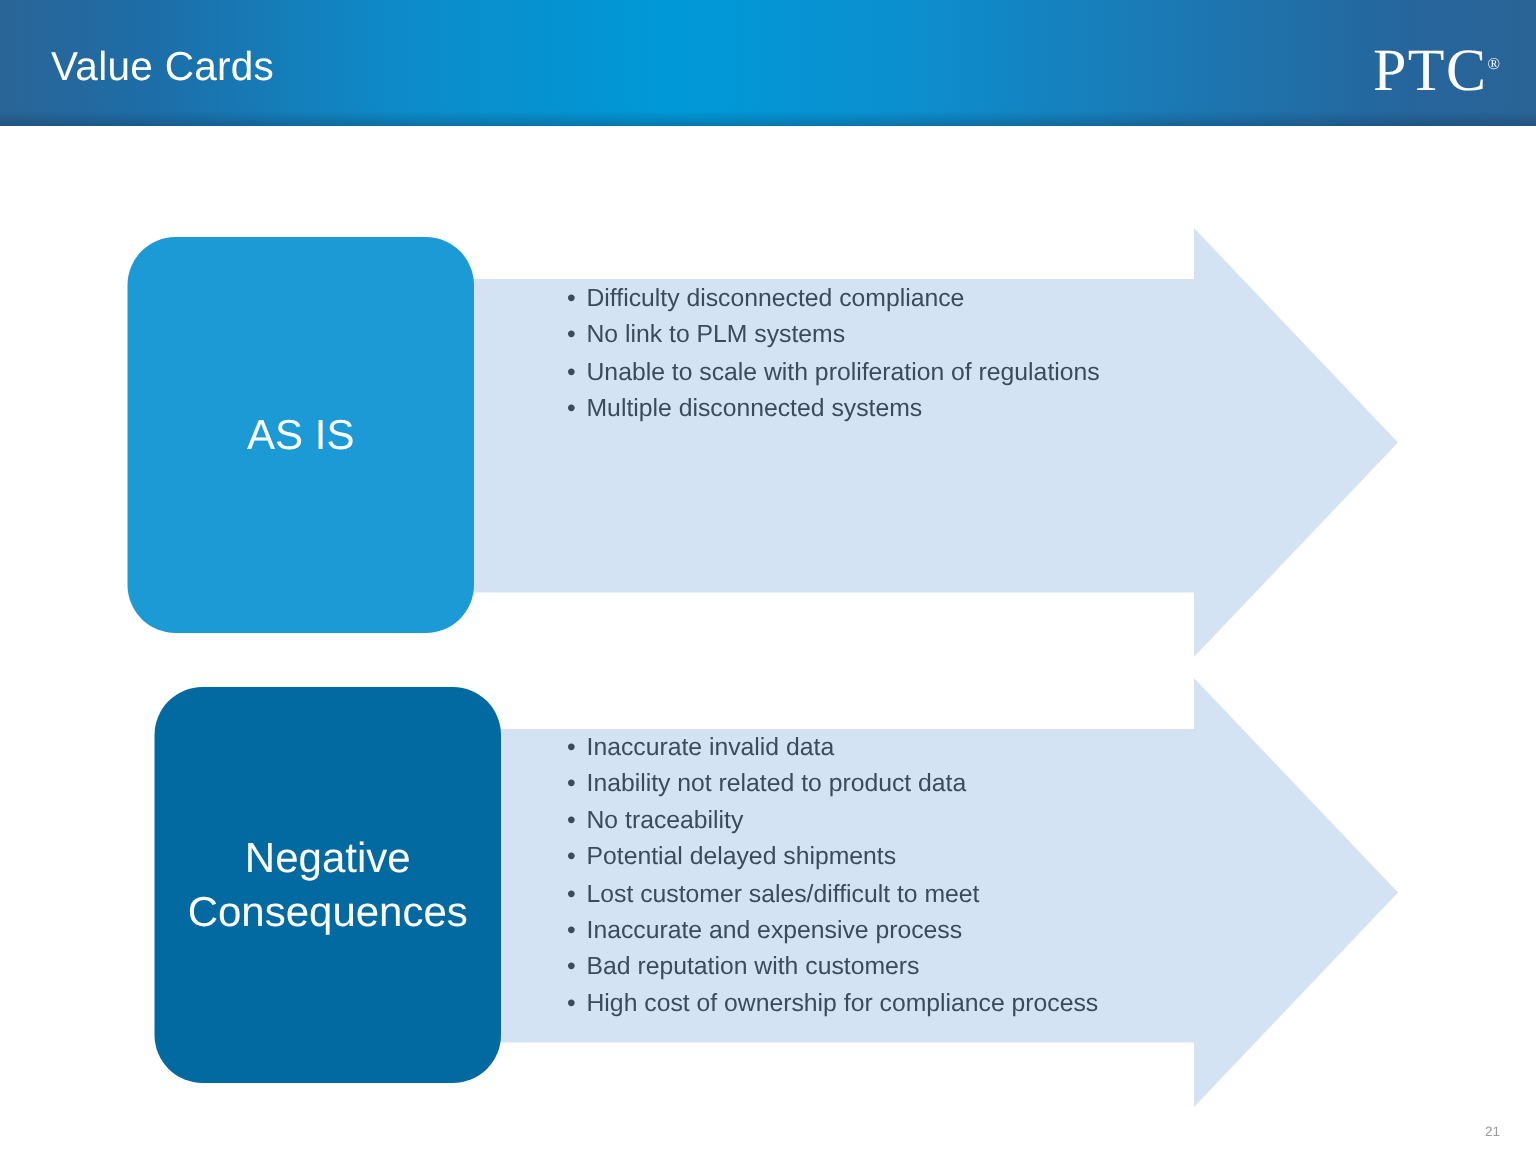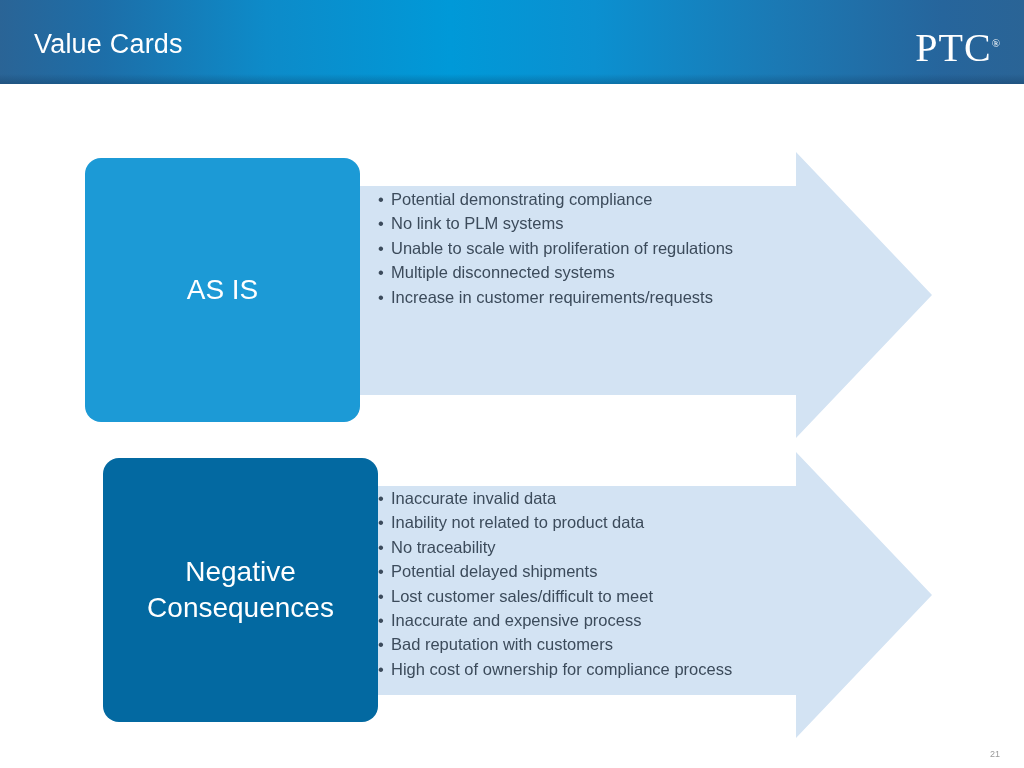--- a/index.html
+++ b/index.html
@@ -87,22 +87,22 @@
   .arrow svg {
     display: block;
   }
   .arrow-1 { left: 150px; top: 150px; }
   .arrow-2 { left: 150px; top: 450px; }
 
   
   .card {
     position: absolute;
     z-index: 3;
-    width: 275px;
-    border-radius: 16px;
+    width: 231px;
+    border-radius: 32px;
     display: flex;
     align-items: center;
     justify-content: center;
     text-align: center;
     color: #ffffff;
     box-sizing: border-box;
     padding: 0 6px;
   }
   .card-asis {
     left: 85px;
@@ -175,25 +175,24 @@
       <polygon points="0,36 646,36 646,2 782,145 646,288 646,245 0,245" fill="#D3E3F3"></polygon>
     </svg>
   </div>
 
   <div class="card card-asis">
     <div class="card-label">AS IS</div>
   </div>
 
   <div class="bullets bullets-1">
     <ul>
-      <li><span class="bul">•</span><span>Potential demonstrating compliance</span></li>
+      <li><span class="bul">•</span><span>Difficulty disconnected compliance</span></li>
       <li><span class="bul">•</span><span>No link to PLM systems</span></li>
       <li><span class="bul">•</span><span>Unable to scale with proliferation of regulations</span></li>
       <li><span class="bul">•</span><span>Multiple disconnected systems</span></li>
-      <li><span class="bul">•</span><span>Increase in customer requirements/requests</span></li>
     </ul>
   </div>
 
   <div class="arrow arrow-2">
     <svg width="790" height="290" viewBox="0 0 790 290">
       <polygon points="0,36 646,36 646,2 782,145 646,288 646,245 0,245" fill="#D3E3F3"></polygon>
     </svg>
   </div>
 
   <div class="card card-neg">

